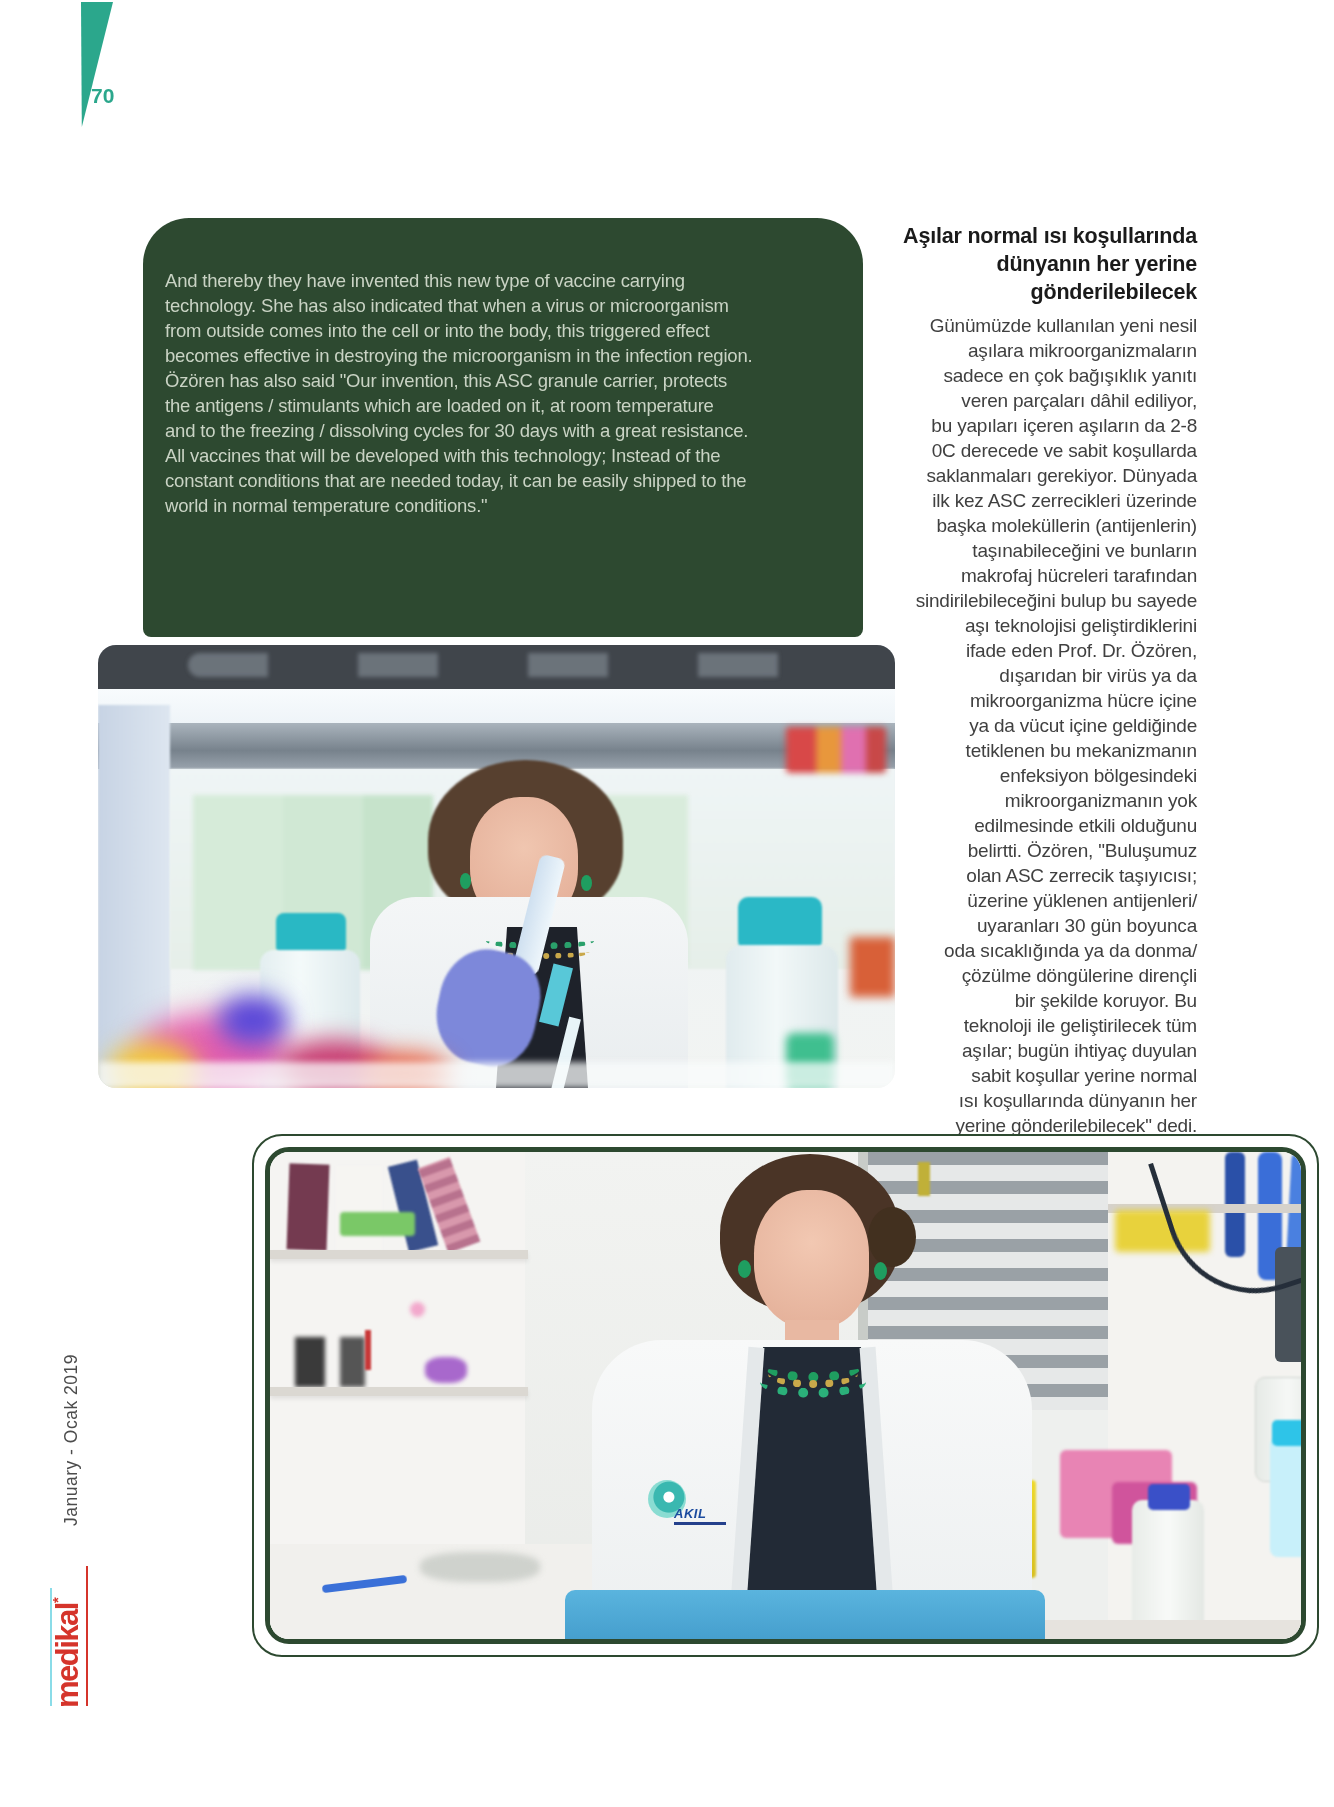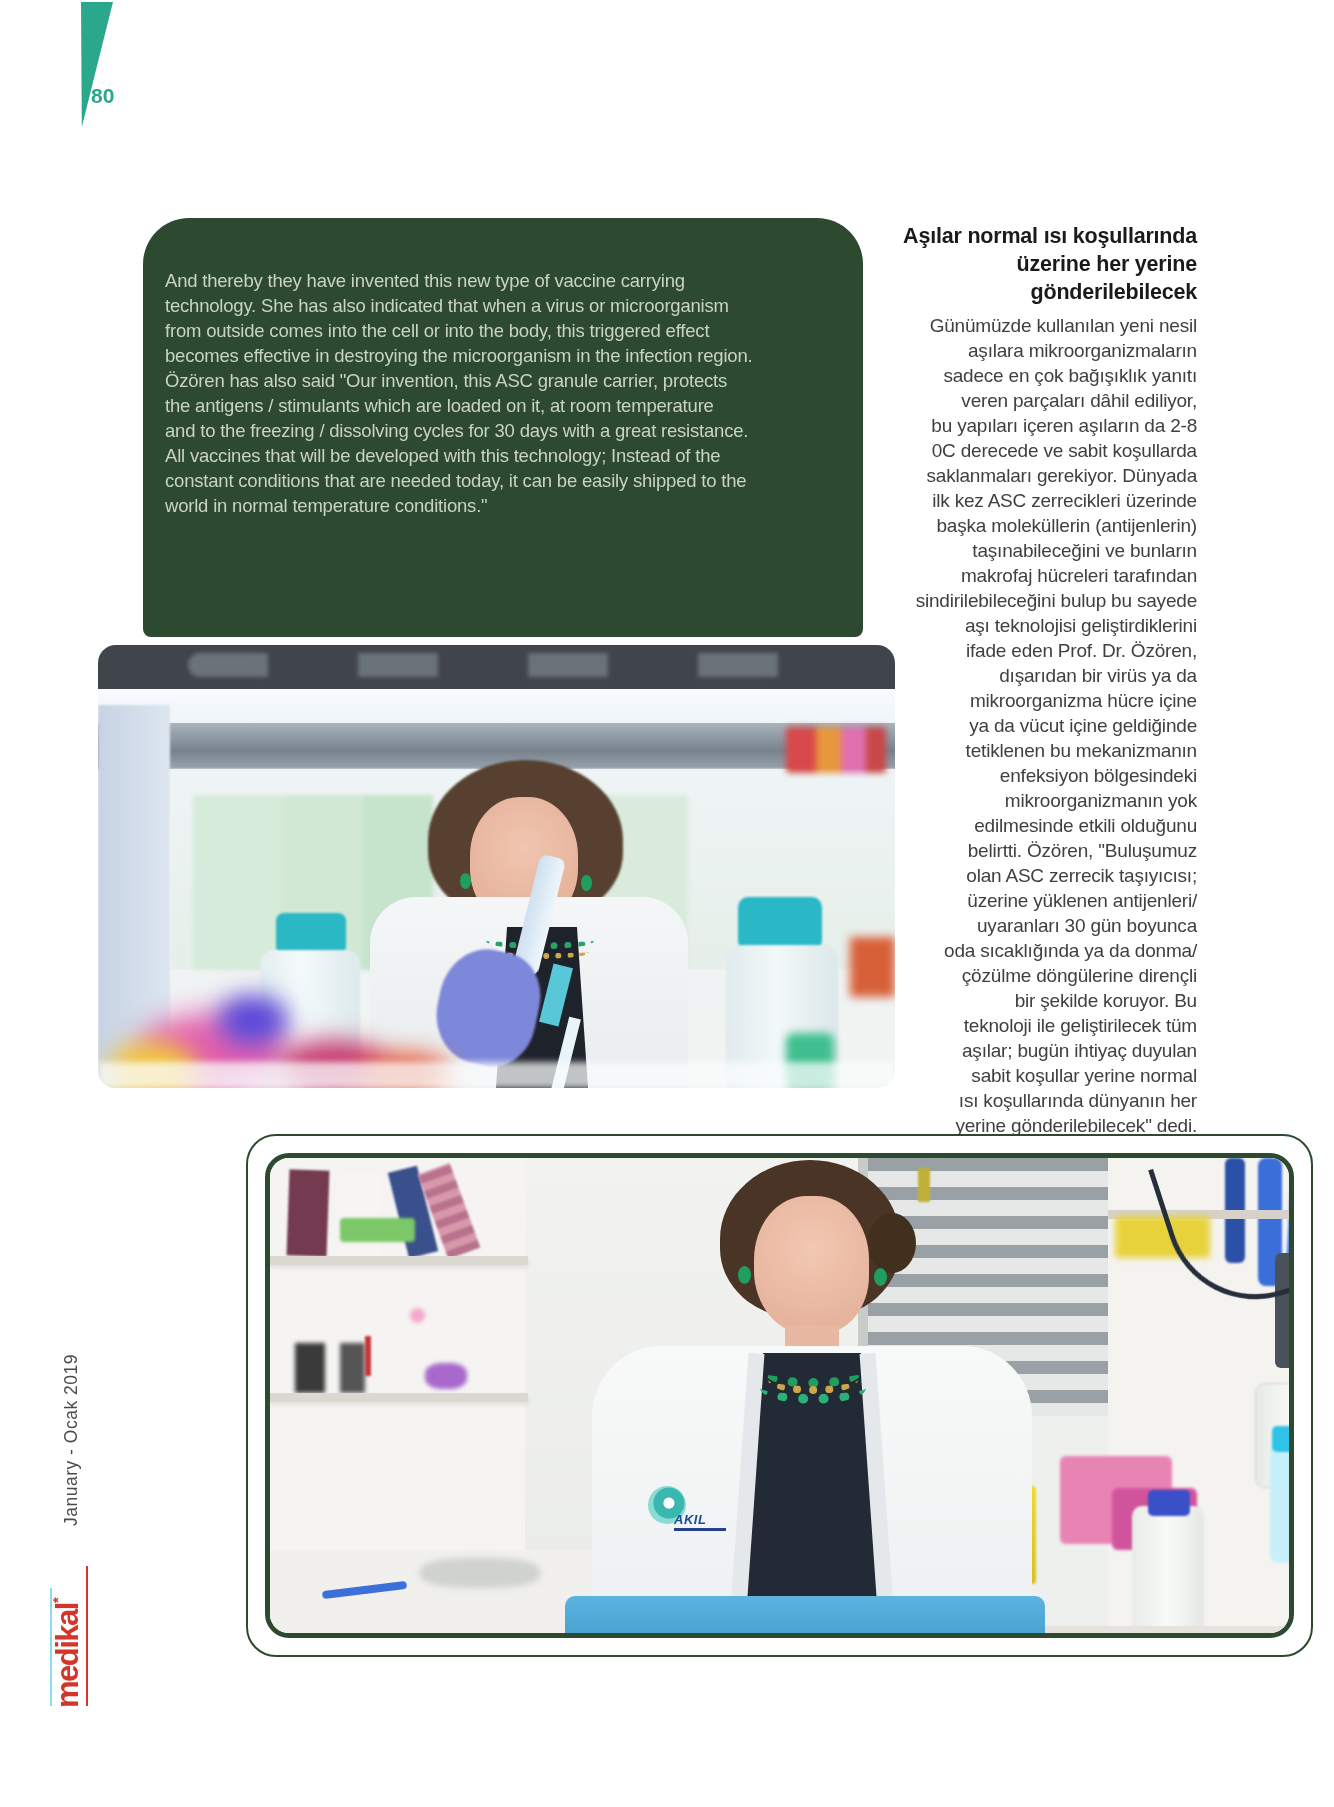--- a/index.html
+++ b/index.html
@@ -71,22 +71,22 @@
   .p1-b1{left:40px;top:368px;width:150px;height:80px;background:#E360B0;border-radius:50%;filter:blur(14px);}
   .p1-b2{left:10px;top:396px;width:90px;height:60px;background:#F2C83C;border-radius:50%;filter:blur(12px);}
   .p1-b3{left:120px;top:350px;width:70px;height:50px;background:#5A48D8;border-radius:50%;filter:blur(12px);}
   .p1-b4{left:180px;top:395px;width:110px;height:55px;background:#C83A70;border-radius:50%;filter:blur(12px);}
   .p1-b5{left:262px;top:408px;width:90px;height:40px;background:#E85838;border-radius:50%;filter:blur(12px);}
   .p1-gbot{left:688px;top:388px;width:48px;height:55px;background:#3FBF8F;border-radius:8px;filter:blur(4px);}
   .p1-obox{left:752px;top:292px;width:45px;height:60px;background:#D86038;filter:blur(5px);}
   .p1-bench{left:0;bottom:0;width:100%;height:26px;background:rgba(250,252,252,.75);filter:blur(3px);}
 
   
-  .photo2-frame{position:absolute;left:246px;top:1134px;width:1067px;height:523px;
-    border:2px solid #2D4930;border-radius:30px;padding:17px;background:#ffffff;}
+  .photo2-frame{position:absolute;left:252px;top:1134px;width:1067px;height:523px;
+    border:2px solid #2D4930;border-radius:30px;padding:11px;background:#ffffff;}
   .photo2{position:relative;width:100%;height:100%;border:5px solid #2D4930;border-radius:24px;
     overflow:hidden;background:#EEF0EE;}
   .photo2 div{position:absolute;}
   .p2-wall{left:250px;top:0;width:370px;height:503px;background:linear-gradient(#f2f3f1,#e9ebe8);}
   .p2-shelves{left:0;top:0;width:255px;height:503px;background:#F5F4F2;}
   .p2-board1{left:0;top:98px;width:258px;height:9px;background:#DBD8D2;box-shadow:0 3px 4px rgba(0,0,0,.08);}
   .p2-board2{left:0;top:235px;width:258px;height:9px;background:#DBD8D2;box-shadow:0 3px 4px rgba(0,0,0,.08);}
   .p2-bind1{left:18px;top:12px;width:40px;height:86px;background:#743A50;transform:rotate(2deg);filter:blur(1px);}
   .p2-bind2{left:66px;top:14px;width:46px;height:84px;background:#F6F5F2;filter:blur(1px);}
   .p2-bind3{left:128px;top:10px;width:30px;height:88px;background:#39508C;transform:rotate(-14deg);filter:blur(1px);}
@@ -168,38 +168,38 @@
   .logo-word{color:#D5342B;font-weight:bold;font-size:31px;letter-spacing:-1.5px;}
   .logo-mark{color:#D5342B;font-size:15px;font-weight:bold;margin-top:-2px;}
   .logo-red-line{width:140px;height:2px;background:#D5342B;margin-top:3px;margin-left:2px;}
 </style>
 </head>
 <body>
 
 <div class="page">
 
   <div class="corner-wedge"></div>
-  <div class="page-num">80</div>
+  <div class="page-num">70</div>
 
   <section class="quote-box">
     <p class="quote-text">And thereby they have invented this new type of vaccine carrying
 technology. She has also indicated that when a virus or microorganism
 from outside comes into the cell or into the body, this triggered effect
 becomes effective in destroying the microorganism in the infection region.
 Özören has also said "Our invention, this ASC granule carrier, protects
 the antigens / stimulants which are loaded on it, at room temperature
 and to the freezing / dissolving cycles for 30 days with a great resistance.
 All vaccines that will be developed with this technology; Instead of the
 constant conditions that are needed today, it can be easily shipped to the
 world in normal temperature conditions."</p>
   </section>
 
   <aside class="tr-col">
     <h2 class="tr-heading">Aşılar normal ısı koşullarında
-üzerine her yerine
+dünyanın her yerine
 gönderilebilecek</h2>
     <p class="tr-body">Günümüzde kullanılan yeni nesil
 aşılara mikroorganizmaların
 sadece en çok bağışıklık yanıtı
 veren parçaları dâhil ediliyor,
 bu yapıları içeren aşıların da 2-8
 0C derecede ve sabit koşullarda
 saklanmaları gerekiyor. Dünyada
 ilk kez ASC zerrecikleri üzerinde
 başka moleküllerin (antijenlerin)

